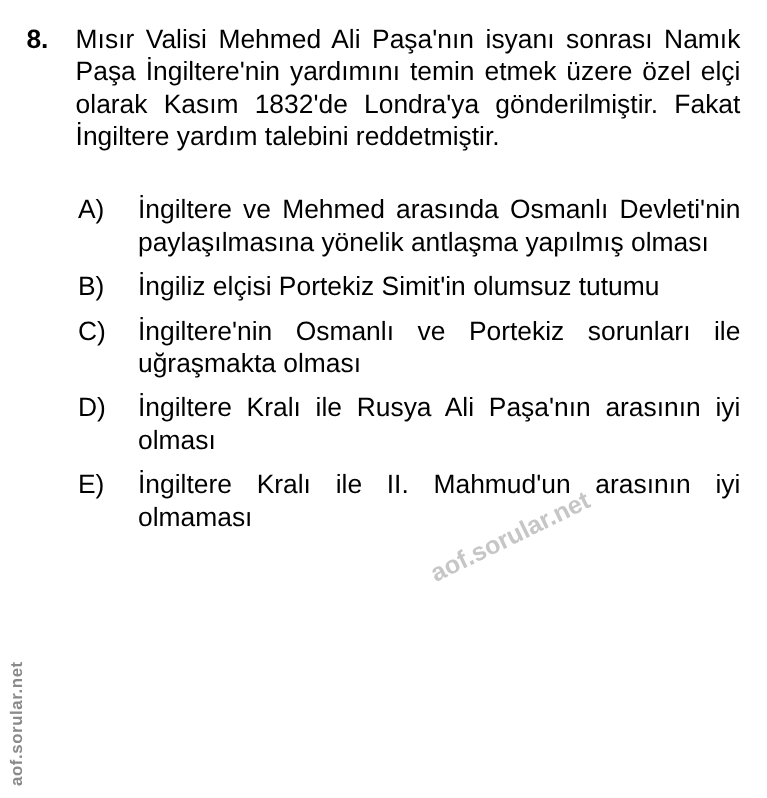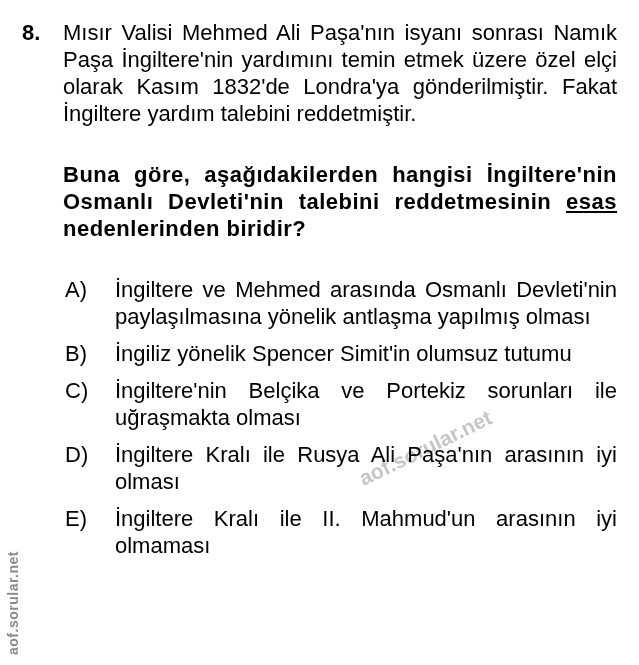--- a/index.html
+++ b/index.html
@@ -107,37 +107,36 @@
   <div class="wm-side">aof.sorular.net</div>
 
   <div class="wm-diagonal">aof.sorular.net</div>
 
   <div class="question">
     <div class="qnum">8.</div>
 
     <div class="qcontent">
       <p class="qpara">Mısır Valisi Mehmed Ali Paşa'nın isyanı sonrası Namık Paşa İngiltere'nin yardımını temin etmek üzere özel elçi olarak Kasım 1832'de Londra'ya gönderilmiştir. Fakat İngiltere yardım talebini reddetmiştir.</p>
 
-      <p class="qstem"><span>Buna göre, aşağıdakilerden hangisi İngiltere'nin Osmanlı Devleti'nin talebini reddetmesinin </span><span class="und">esas</span><span> nedenlerinden biridir?</span></p>
 
       <div class="options">
 
         <div class="option">
           <div class="opt-label">A)</div>
           <div class="opt-text">İngiltere ve Mehmed arasında Osmanlı Devleti'nin paylaşılmasına yönelik antlaşma yapılmış olması</div>
         </div>
 
         <div class="option">
           <div class="opt-label">B)</div>
-          <div class="opt-text">İngiliz yönelik Spencer Simit'in olumsuz tutumu</div>
+          <div class="opt-text">İngiliz elçisi Portekiz Simit'in olumsuz tutumu</div>
         </div>
 
         <div class="option">
           <div class="opt-label">C)</div>
-          <div class="opt-text">İngiltere'nin Belçika ve Portekiz sorunları ile uğraşmakta olması</div>
+          <div class="opt-text">İngiltere'nin Osmanlı ve Portekiz sorunları ile uğraşmakta olması</div>
         </div>
 
         <div class="option">
           <div class="opt-label">D)</div>
           <div class="opt-text">İngiltere Kralı ile Rusya Ali Paşa'nın arasının iyi olması</div>
         </div>
 
         <div class="option">
           <div class="opt-label">E)</div>
           <div class="opt-text">İngiltere Kralı ile II. Mahmud'un arasının iyi olmaması</div>

